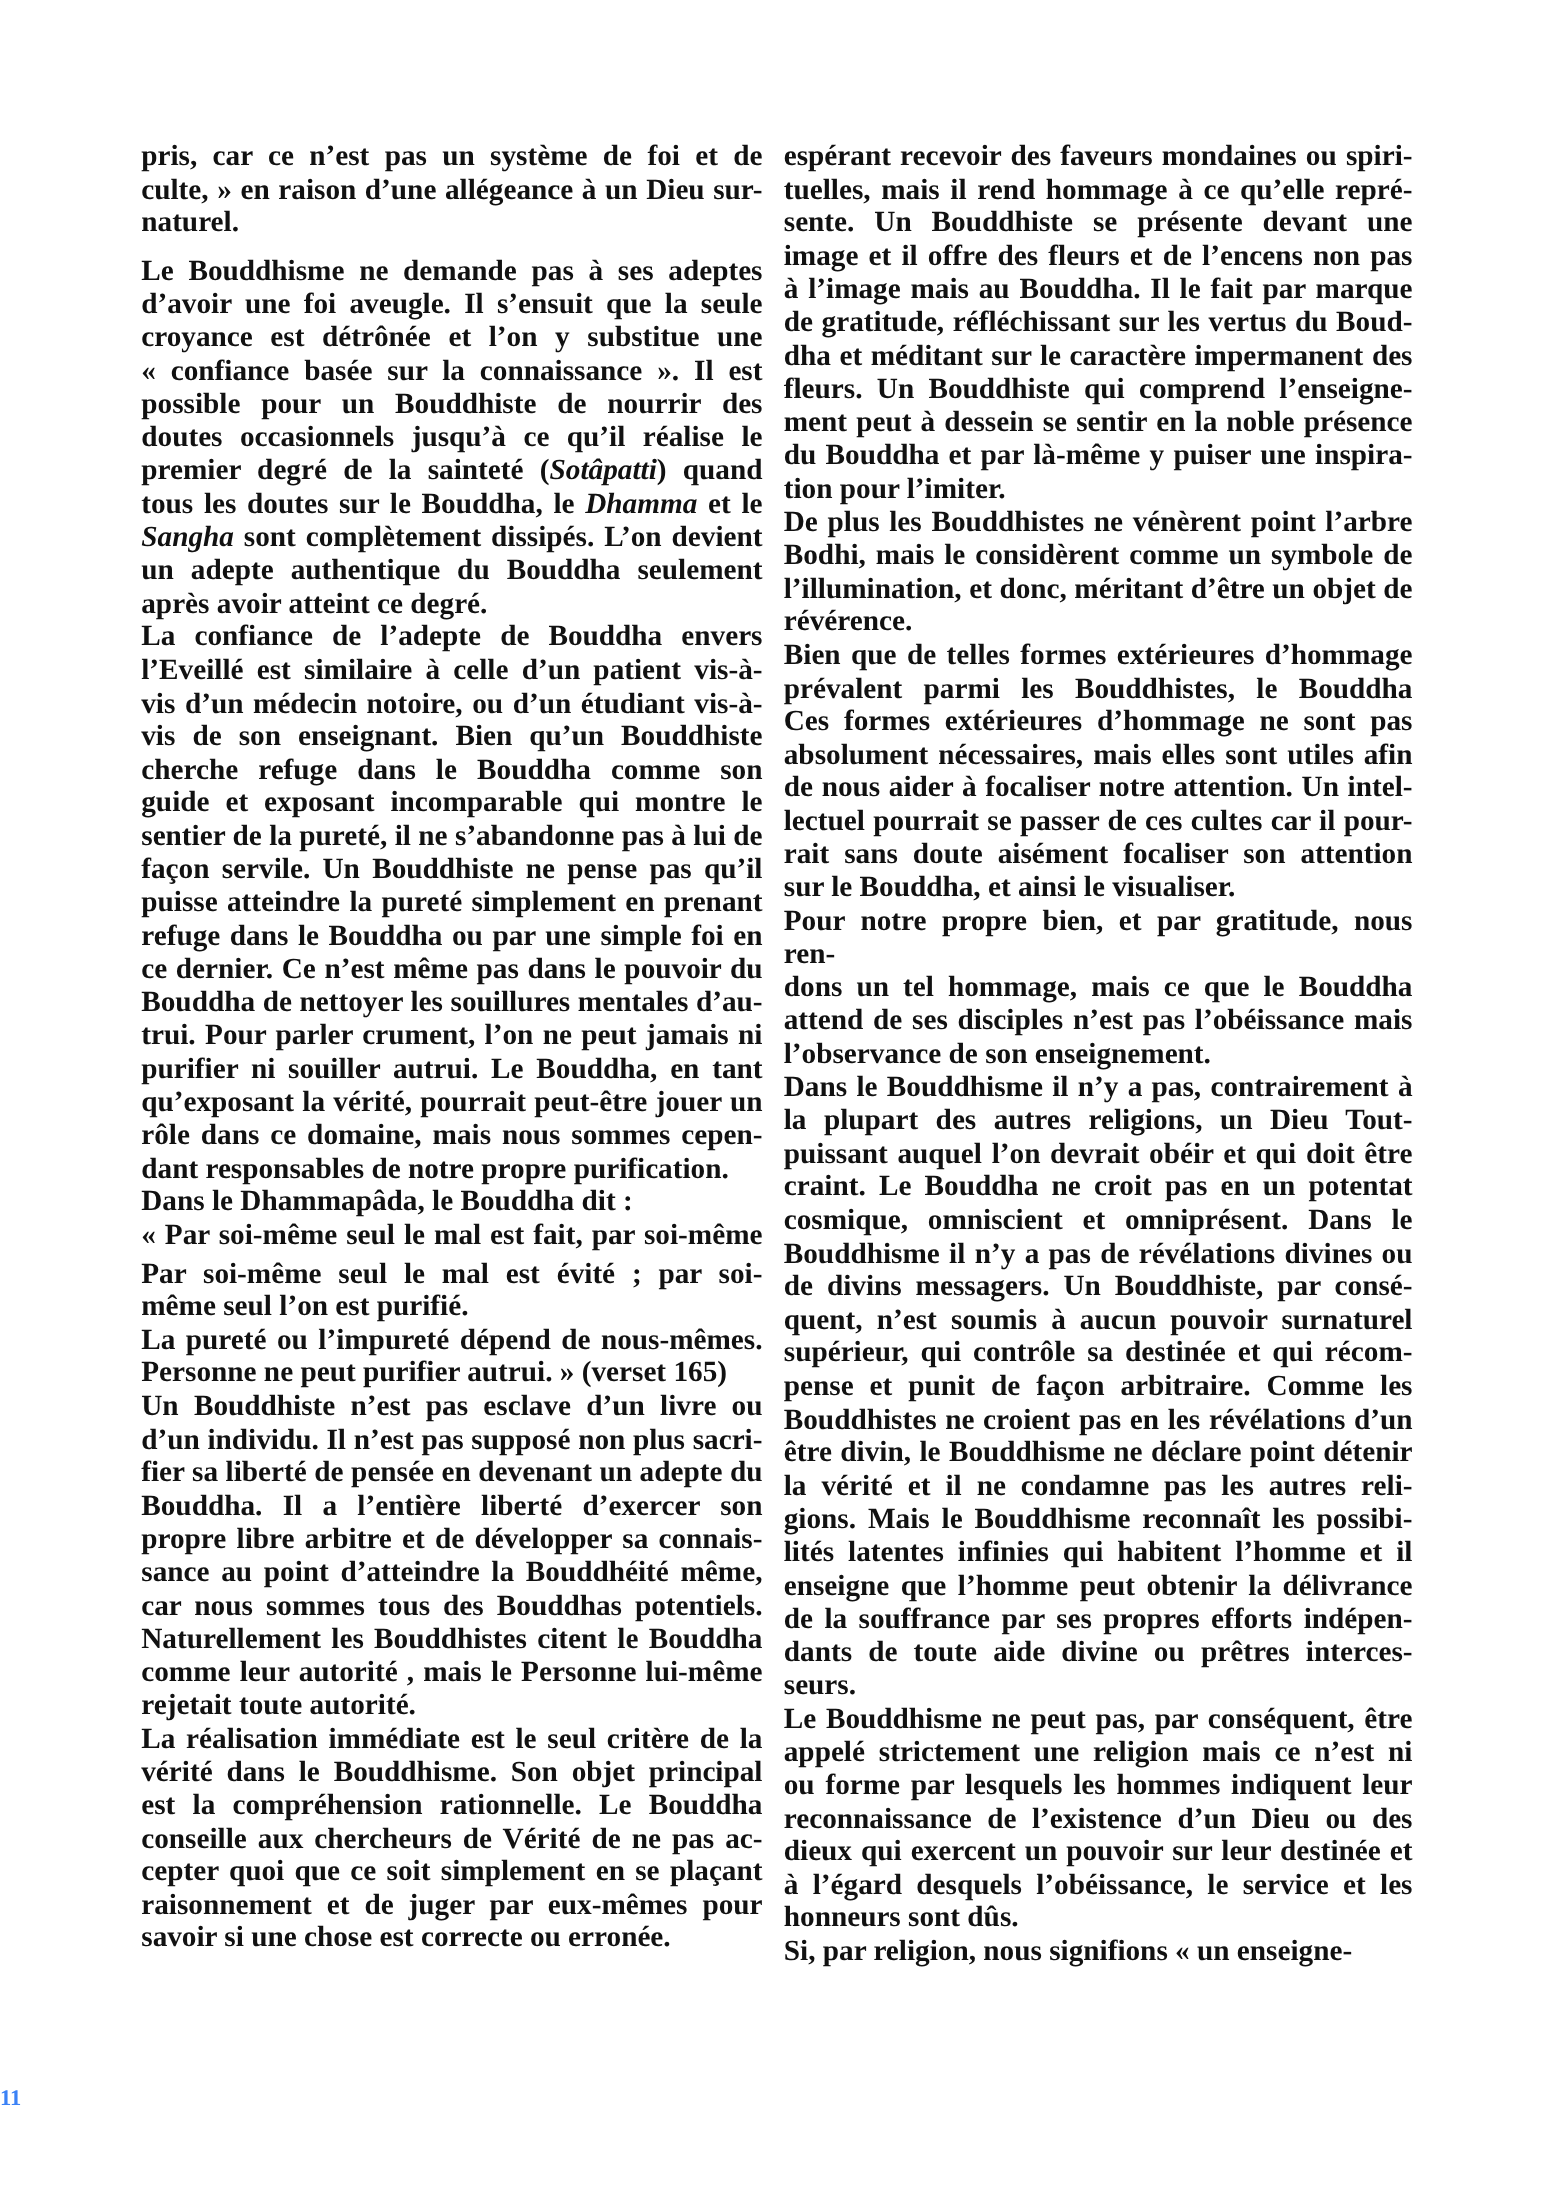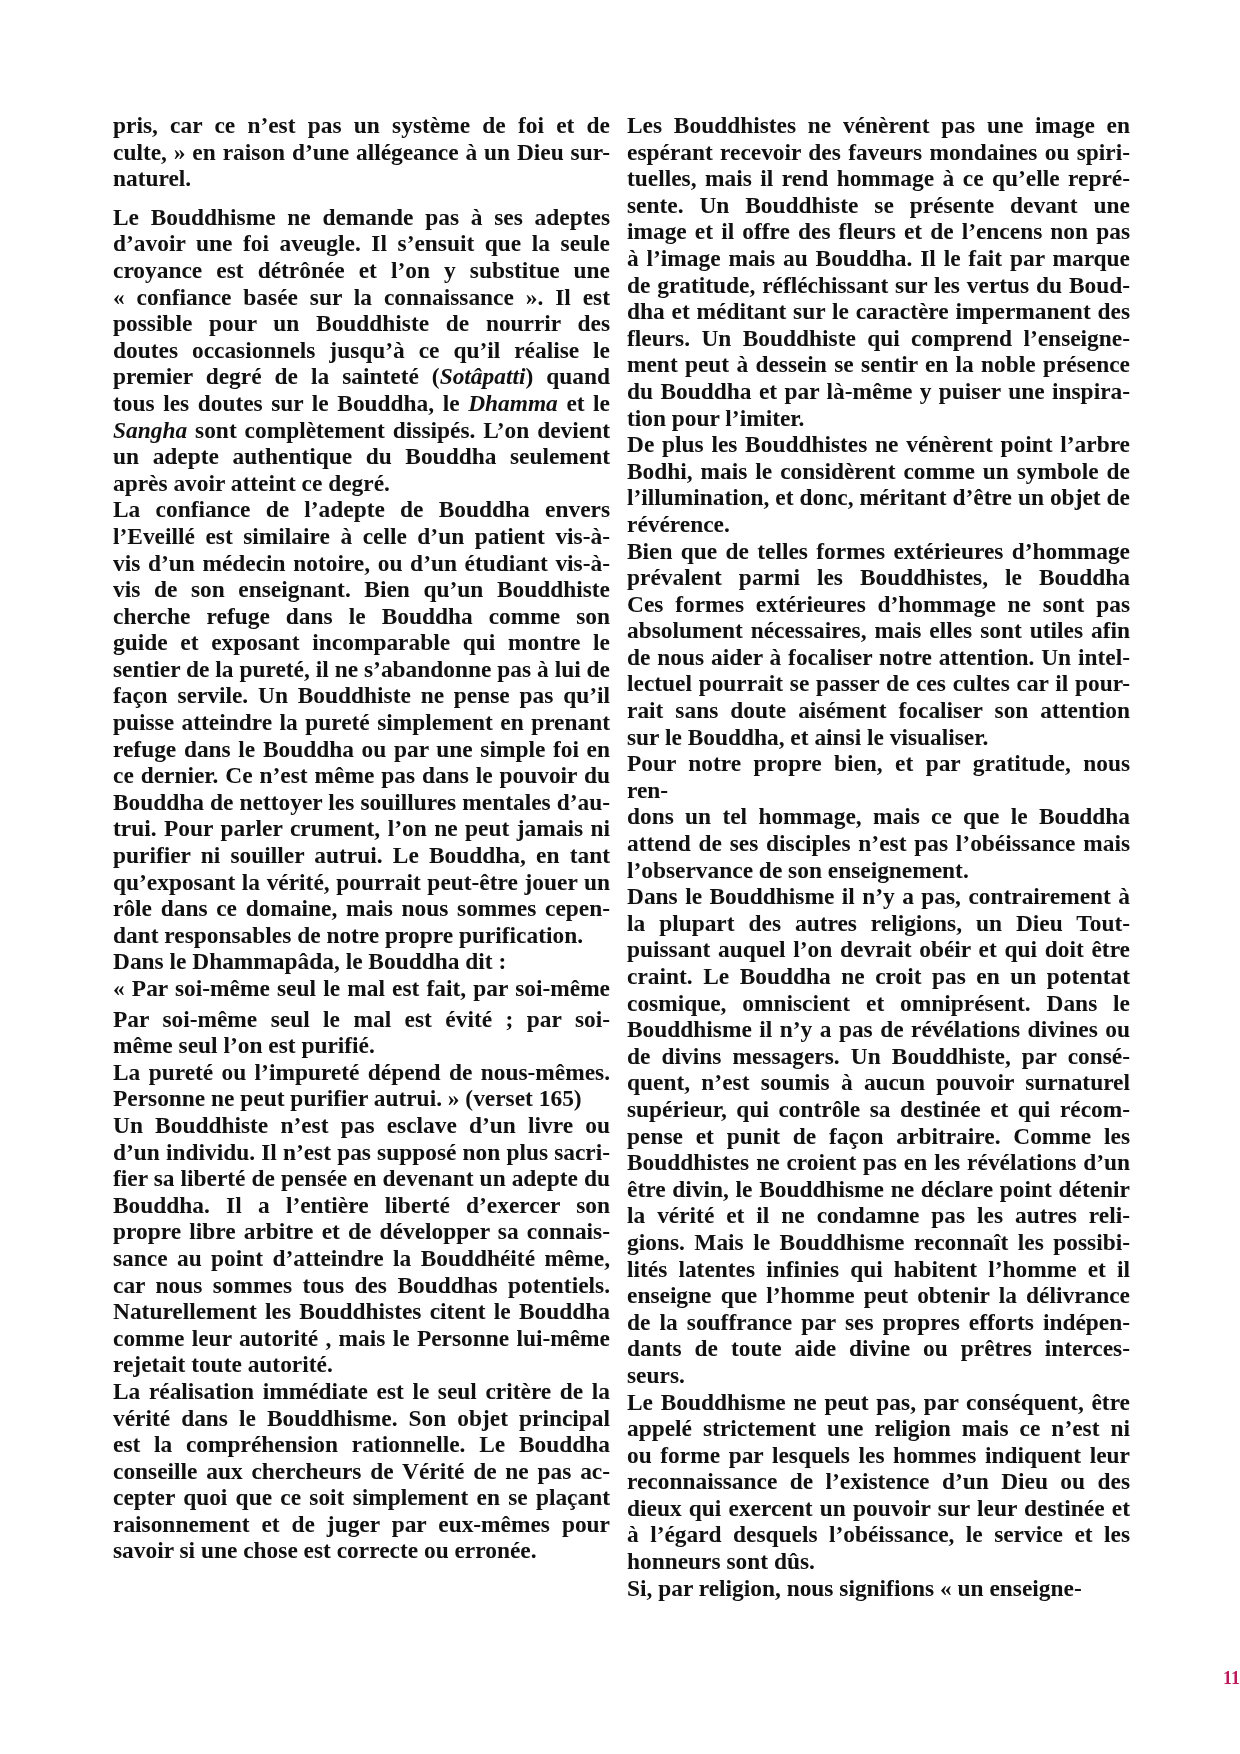--- a/index.html
+++ b/index.html
@@ -13,22 +13,22 @@
   }
   .col-left { left: 113px; width: 497px; }
   .col-right { left: 627px; width: 503px; }
   .col p { margin: 0; }
   .col p.gap { margin-top: 12px; }
   .col p.gap-sm { margin-top: 4px; }
   .col .line { display: block; text-align: justify; text-align-last: justify; }
   .col .line.end { text-align-last: left; }
   em { font-style: italic; }
   .page-number {
-    position: absolute; top: 1668px; left: 0; width: 1240px; text-align: right;
-    font-family: "Liberation Serif", "DejaVu Serif", serif; font-size: 18px; color: #be185d;
+    position: absolute; top: 1668px; left: 0; width: 1240px; text-align: left;
+    font-family: "Liberation Serif", "DejaVu Serif", serif; font-size: 18px; color: #3b82f6;
   }
 </style>
 </head>
 <body>
 
 <div class="page">
   <div class="col col-left">
       <p>
         <span class="line">pris, car ce n’est pas un système de foi et de</span>
         <span class="line">culte, » en raison d’une allégeance à un Dieu sur-</span>
@@ -97,21 +97,20 @@
         <span class="line">vérité dans le Bouddhisme. Son objet principal</span>
         <span class="line">est la compréhension rationnelle. Le Bouddha</span>
         <span class="line">conseille aux chercheurs de Vérité de ne pas ac-</span>
         <span class="line">cepter quoi que ce soit simplement en se plaçant</span>
         <span class="line">raisonnement et de juger par eux-mêmes pour</span>
         <span class="line end">savoir si une chose est correcte ou erronée.</span>
       </p>
     </div>
   <div class="col col-right">
       <p>
-        <span class="line">Les Bouddhistes ne vénèrent pas une image en</span>
         <span class="line">espérant recevoir des faveurs mondaines ou spiri-</span>
         <span class="line">tuelles, mais il rend hommage à ce qu’elle repré-</span>
         <span class="line">sente. Un Bouddhiste se présente devant une</span>
         <span class="line">image et il offre des fleurs et de l’encens non pas</span>
         <span class="line">à l’image mais au Bouddha. Il le fait par marque</span>
         <span class="line">de gratitude, réfléchissant sur les vertus du Boud-</span>
         <span class="line">dha et méditant sur le caractère impermanent des</span>
         <span class="line">fleurs. Un Bouddhiste qui comprend l’enseigne-</span>
         <span class="line">ment peut à dessein se sentir en la noble présence</span>
         <span class="line">du Bouddha et par là-même y puiser une inspira-</span>

